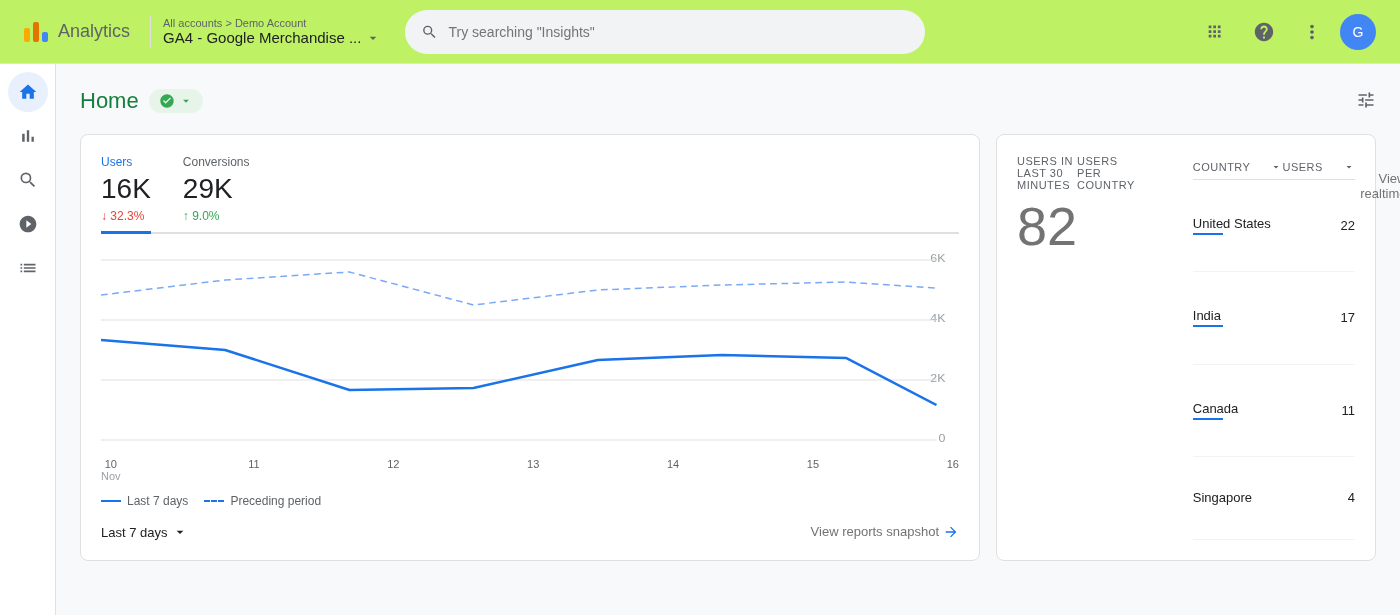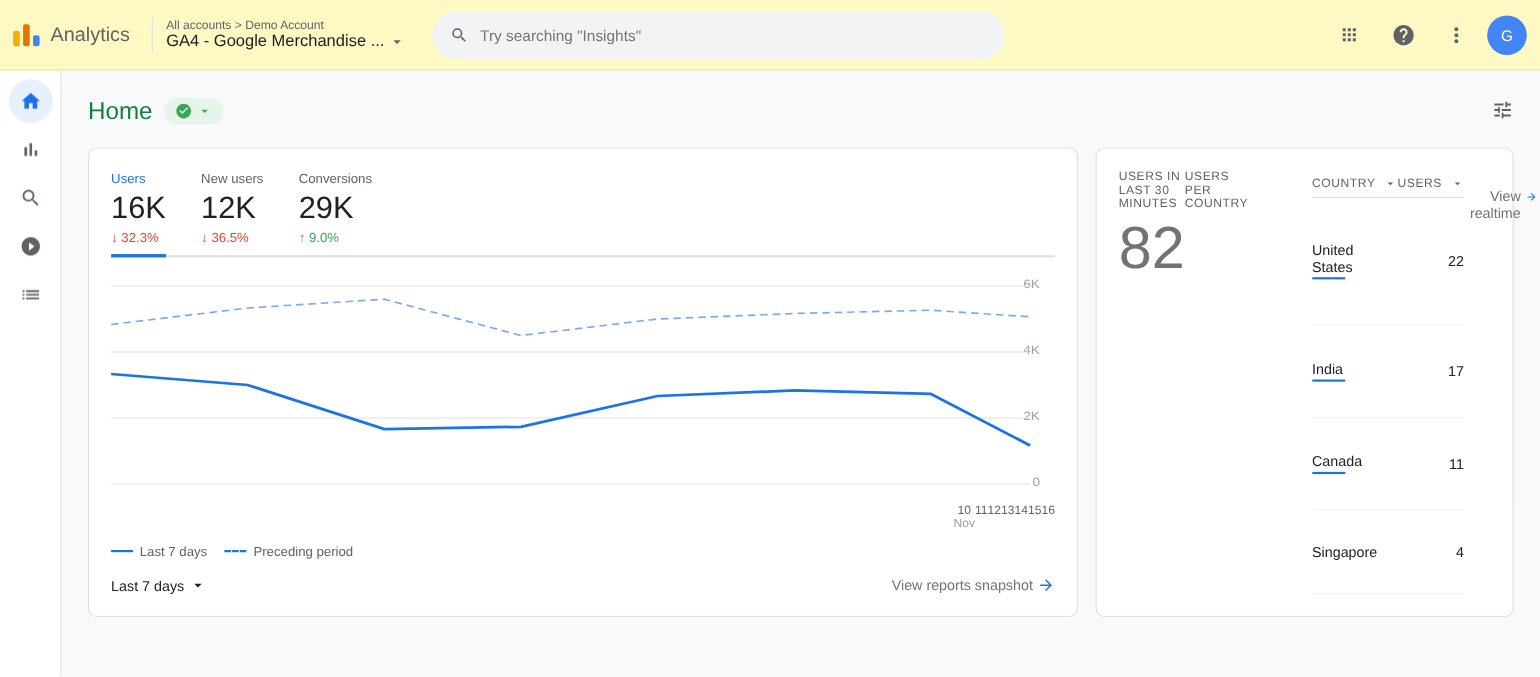--- a/index.html
+++ b/index.html
@@ -1,21 +1,21 @@
 <!DOCTYPE html>
 <html><head>
   <meta charset="utf-8">
   <style>
     * { box-sizing: border-box; margin: 0; padding: 0; }
     body { font-family: 'Google Sans', Arial, sans-serif; background: #f8f9fa; color: #202124; font-size: 14px; }
 
     
     .top-nav {
-      display: flex; align-items: center; background: #fef9c3;
-      border-bottom: 1px solid #e0e0e0; padding: 0 12px; height: 64px;
+      display: flex; align-items: center; background: #bef264;
+      border-bottom: 1px solid #e0e0e0; padding: 0 24px; height: 64px;
       position: fixed; top: 0; left: 0; right: 0; z-index: 100;
     }
     .nav-logo { display: flex; align-items: center; gap: 10px; margin-right: 8px; }
     .logo-icon { display: flex; flex-direction: column; gap: 2px; }
     .logo-bar { border-radius: 2px; }
     .nav-title { font-size: 18px; color: #5f6368; font-weight: 400; white-space: nowrap; }
     .nav-divider { width: 1px; height: 32px; background: #e0e0e0; margin: 0 12px; }
     .account-selector { display: flex; flex-direction: column; cursor: pointer; }
     .account-breadcrumb { font-size: 11px; color: #5f6368; }
     .account-name { font-size: 15px; color: #202124; font-weight: 500; display: flex; align-items: flex-end; gap: 4px; }
@@ -89,21 +89,21 @@
     .metric-tab.active .metric-label { color: #1a73e8; font-weight: 500; }
     .metric-tab .metric-value { font-size: 28px; font-weight: 400; color: #202124; }
     .metric-tab .metric-change { font-size: 12px; margin-top: 4px; }
     .metric-change.negative { color: #ea4335; }
     .metric-change.positive { color: #34a853; }
 
     
     .chart-container { position: relative; height: 200px; margin: 8px 0; }
     .chart-svg { width: 100%; height: 100%; }
 
-    .chart-labels { display: flex; justify-content: flex-end; padding: 0 0; margin-top: 0; }
+    .chart-labels { display: flex; justify-content: space-between; padding: 0 0; margin-top: 0; }
     .chart-label-item { font-size: 11px; color: #5f6368; text-align: center; }
     .chart-label-date { font-size: 11px; color: #5f6368; }
     .chart-label-month { font-size: 11px; color: #9aa0a6; }
 
     .chart-legend { display: flex; gap: 16px; margin-top: 12px; }
     .legend-item { display: flex; align-items: center; gap: 6px; font-size: 12px; color: #5f6368; }
     .legend-line { width: 20px; height: 2px; background: #1a73e8; }
     .legend-dashed { width: 20px; height: 2px; border-top: 2px dashed #1a73e8; background: transparent; }
 
     .card-footer { display: flex; align-items: center; justify-content: space-between; margin-top: 16px; }
@@ -121,21 +121,21 @@
     .mini-bars { display: flex; align-items: flex-end; gap: 2px; height: 50px; margin-bottom: 16px; }
     .mini-bar { background: #1a73e8; border-radius: 1px 1px 0 0; flex: 1; }
 
     
     .country-table { width: 100%; border-collapse: collapse; }
     .country-table th {
       font-size: 11px; color: #5f6368; font-weight: 500; letter-spacing: 0.5px;
       text-align: left; padding: 6px 0; border-bottom: 1px solid #e0e0e0;
       cursor: pointer;
     }
-    .country-table th .th-inner { display: flex; align-items: center; gap: 8px; }
+    .country-table th .th-inner { display: flex; align-items: center; gap: 20px; }
     .country-table th:last-child { text-align: right; }
     .country-table td {
       font-size: 13px; color: #202124; padding: 10px 0;
       border-bottom: 1px solid #f1f3f4;
     }
     .country-table td:last-child { text-align: right; }
     .country-row td:first-child { position: relative; }
     .country-underline { height: 2px; background: #1a73e8; width: 30px; margin-top: 2px; }
 
     .realtime-footer { margin-top: 16px; text-align: right; }
@@ -241,25 +241,20 @@
 
   <div class="dashboard-grid">
 
     <div class="card">
 
       <div class="metrics-tabs">
         <div class="metric-tab active">
           <div class="metric-label">Users</div>
           <div class="metric-value">16K</div>
           <div class="metric-change negative">↓ 32.3%</div>
-        </div>
-        <div class="metric-tab">
-          <div class="metric-label">New users</div>
-          <div class="metric-value">12K</div>
-          <div class="metric-change negative">↓ 36.5%</div>
         </div>
         <div class="metric-tab">
           <div class="metric-label">Conversions</div>
           <div class="metric-value">29K</div>
           <div class="metric-change positive">↑ 9.0%</div>
         </div>
       </div>
 
       <div class="chart-container">
         <svg class="chart-svg" viewBox="0 0 760 200" preserveAspectRatio="none">

